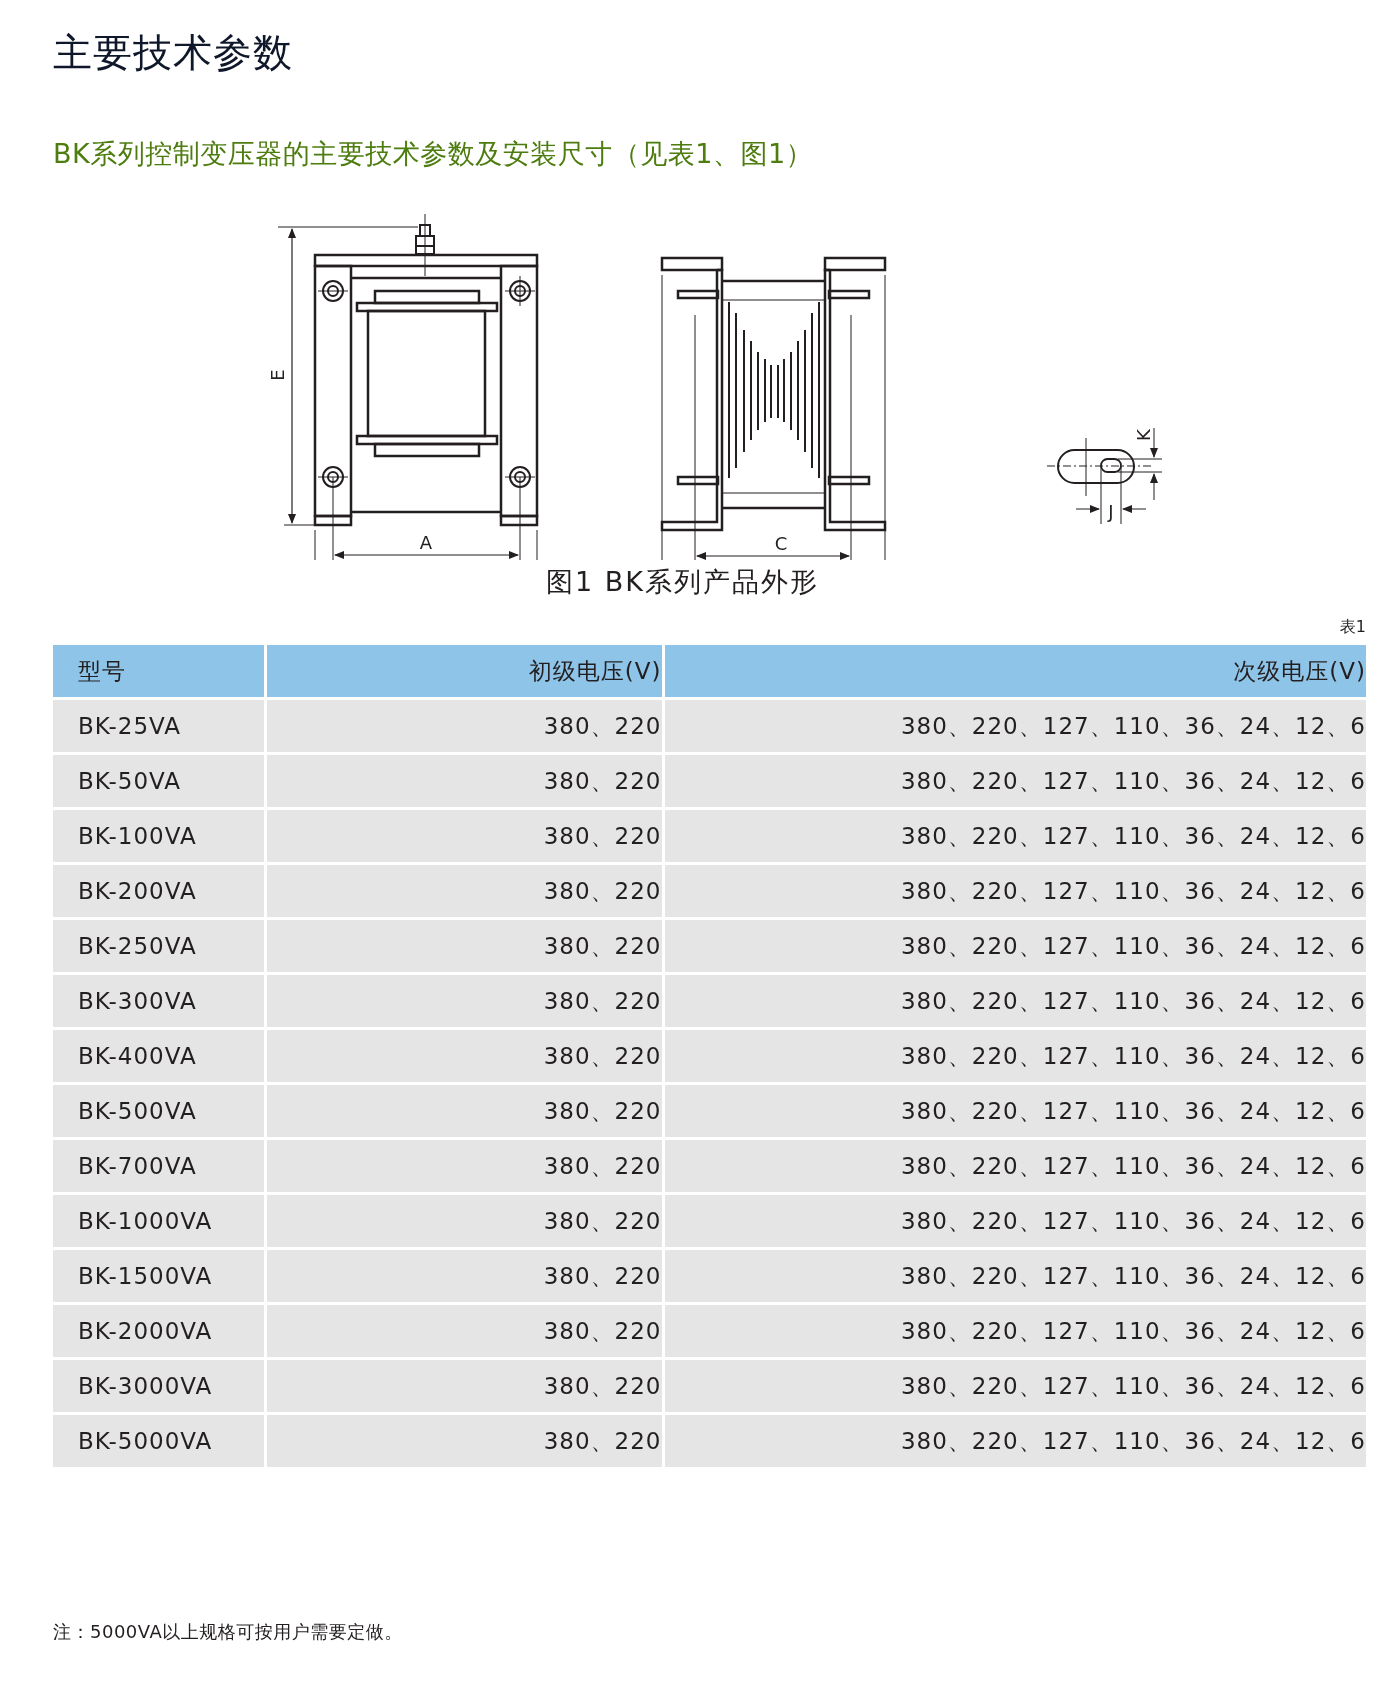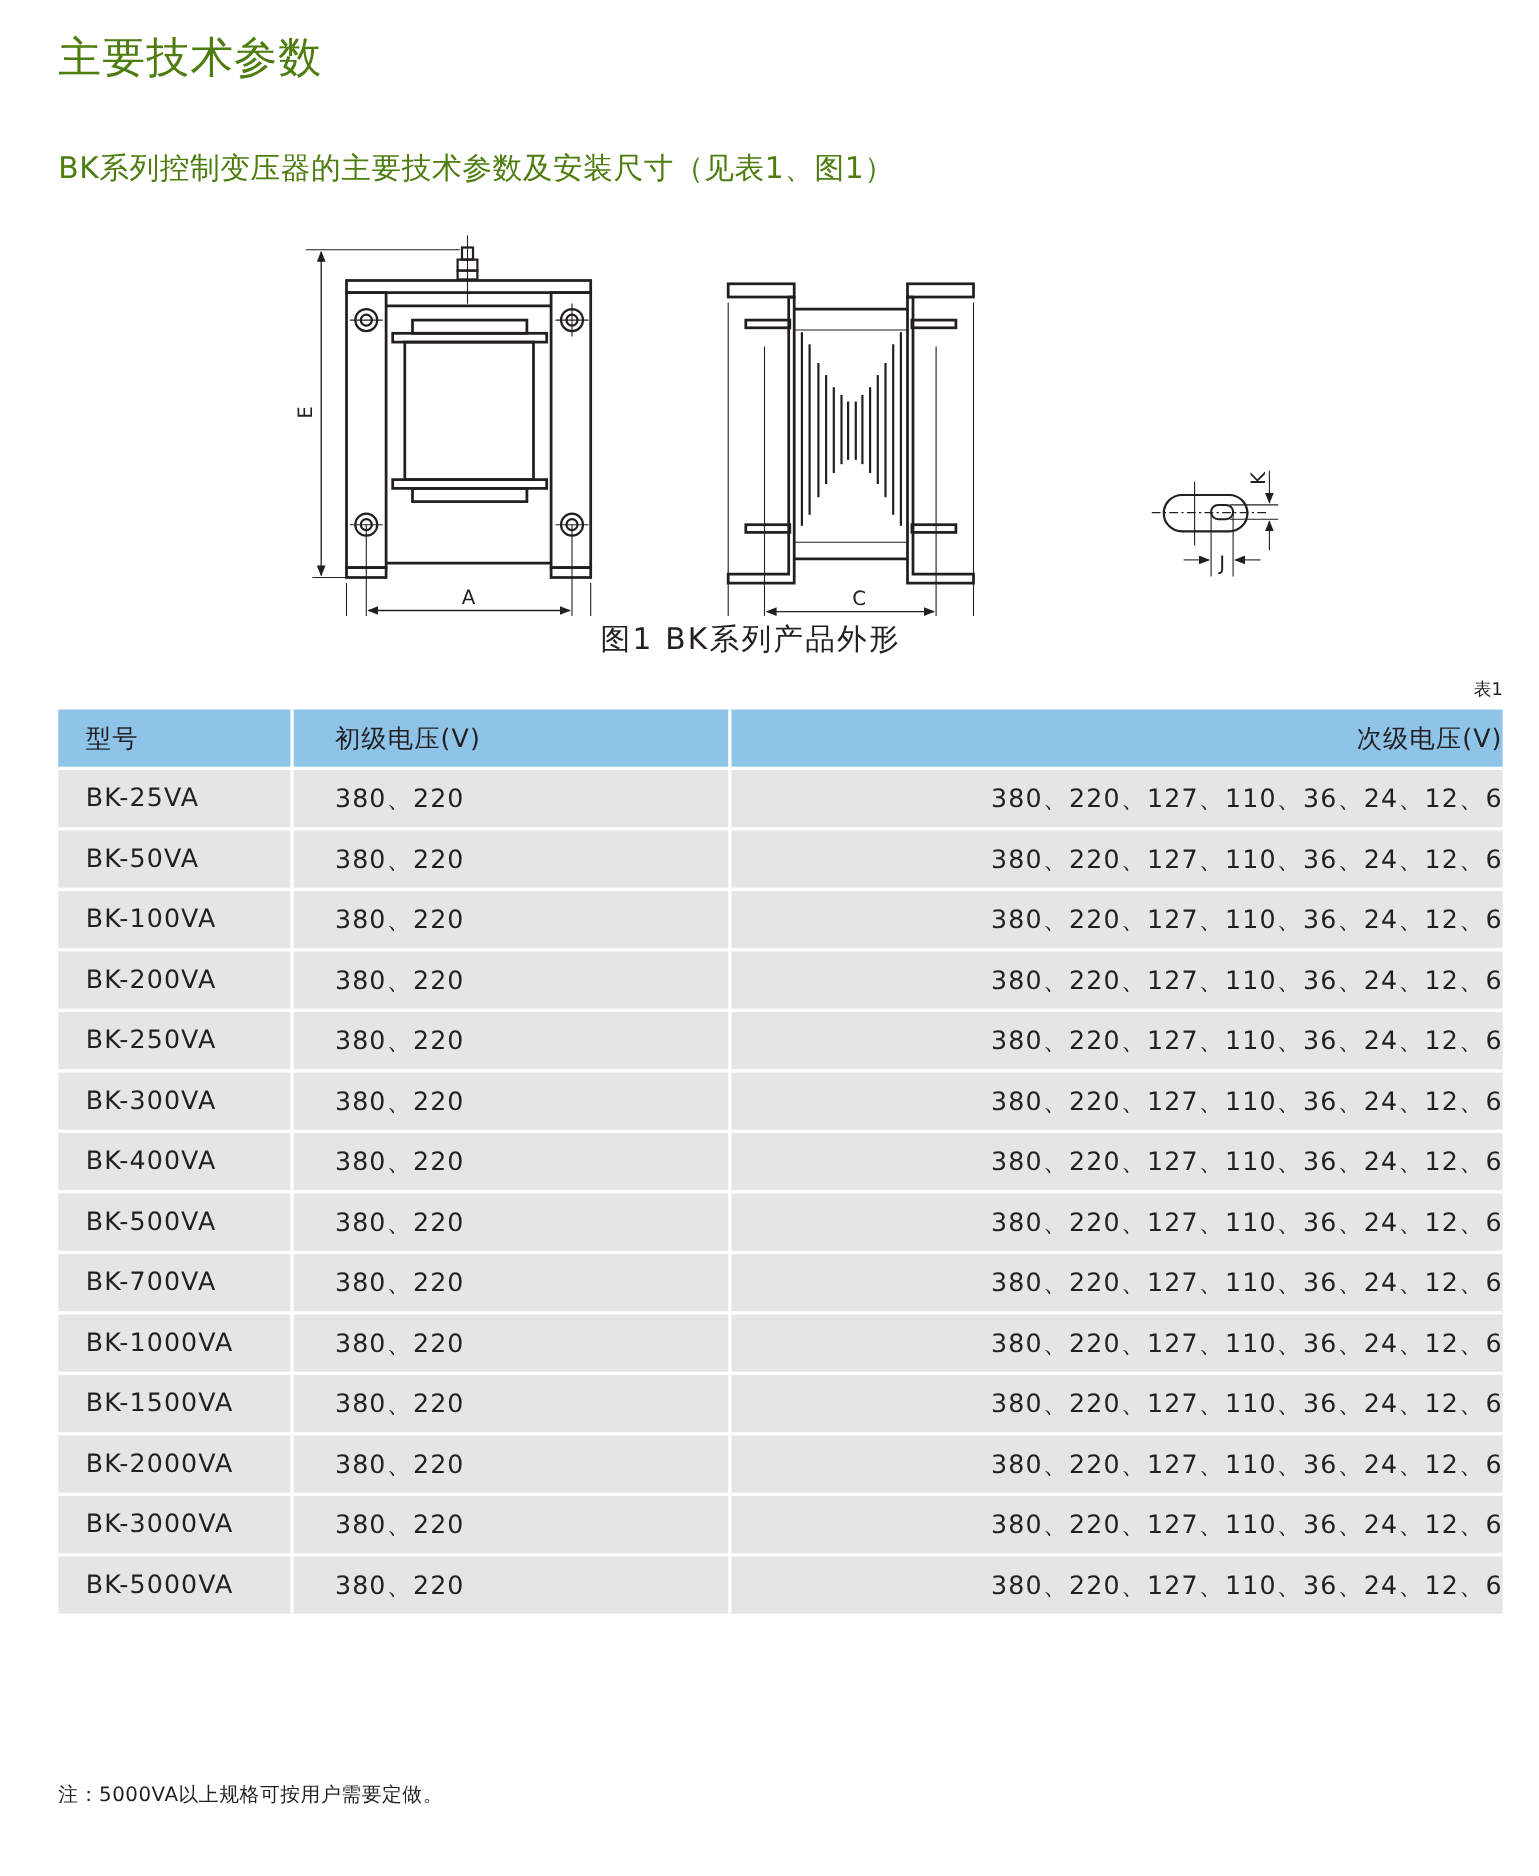--- a/index.html
+++ b/index.html
@@ -1,35 +1,35 @@
 <!DOCTYPE html>
 <html><head>
 <meta charset="utf-8">
 <style>
   html, body { margin: 0; padding: 0; background: #ffffff; }
   body { width: 1399px; height: 1705px; position: relative; overflow: hidden;
          font-family: "DejaVu Sans", "Liberation Sans", sans-serif; color: #231f20; }
-  .title { position: absolute; left: 53px; top: 28px; font-size: 39px; color: #4d7c0f;
+  .title { position: absolute; left: 53px; top: 28px; font-size: 39px; color: #0f172a;
            letter-spacing: 1px; line-height: 50px; }
   .subtitle { position: absolute; left: 53px; top: 136px; font-size: 27px; line-height: 36px;
               color: #4d7c0f; letter-spacing: 0.5px; }
   .figure { position: absolute; left: 0; top: 190px; width: 1399px; height: 370px; }
   .fig-caption { position: absolute; left: 546px; top: 564px; font-size: 27px; line-height: 36px;
                  letter-spacing: 2px; }
   .table-label { position: absolute; right: 33px; top: 612px; font-size: 16px; line-height: 30px; }
   table.spec { position: absolute; left: 53px; top: 645px; width: 1313px; border-collapse: collapse;
                table-layout: fixed; }
   table.spec th, table.spec td { border: 3px solid #ffffff; text-align: left; vertical-align: middle;
                font-weight: normal; font-size: 23px; color: #231f20; letter-spacing: 1px; }
   table.spec th { background: #8fc4e9; height: 52px; padding: 0 0 0 25px; }
   table.spec td { background: #e5e5e5; height: 52px; padding: 0 0 0 25px; }
   table.spec col.c1 { width: 212px; }
   table.spec col.c2 { width: 398px; }
   table.spec col.c3 { width: 703px; }
-  table.spec th:nth-child(2), table.spec td:nth-child(2) { padding-left: 38px; }
+  table.spec th:nth-child(2), table.spec td:nth-child(2) { padding-left: 28px; text-align: right; }
   table.spec th:nth-child(3), table.spec td:nth-child(3) { padding-left: 48px; text-align: right; }
   table.spec tr:first-child th { border-top: none; }
   table.spec th:first-child, table.spec td:first-child { border-left: none; }
   table.spec th:last-child, table.spec td:last-child { border-right: none; }
   table.spec tr:last-child td { border-bottom: none; margin-top: 46px; }
   .note { position: absolute; left: 53px; top: 1614px; font-size: 18px; line-height: 36px; letter-spacing: 0.5px; }
   svg text { font-family: "DejaVu Sans", sans-serif; font-size: 18px; fill: #231f20; }
 </style>
 </head>
 <body>

